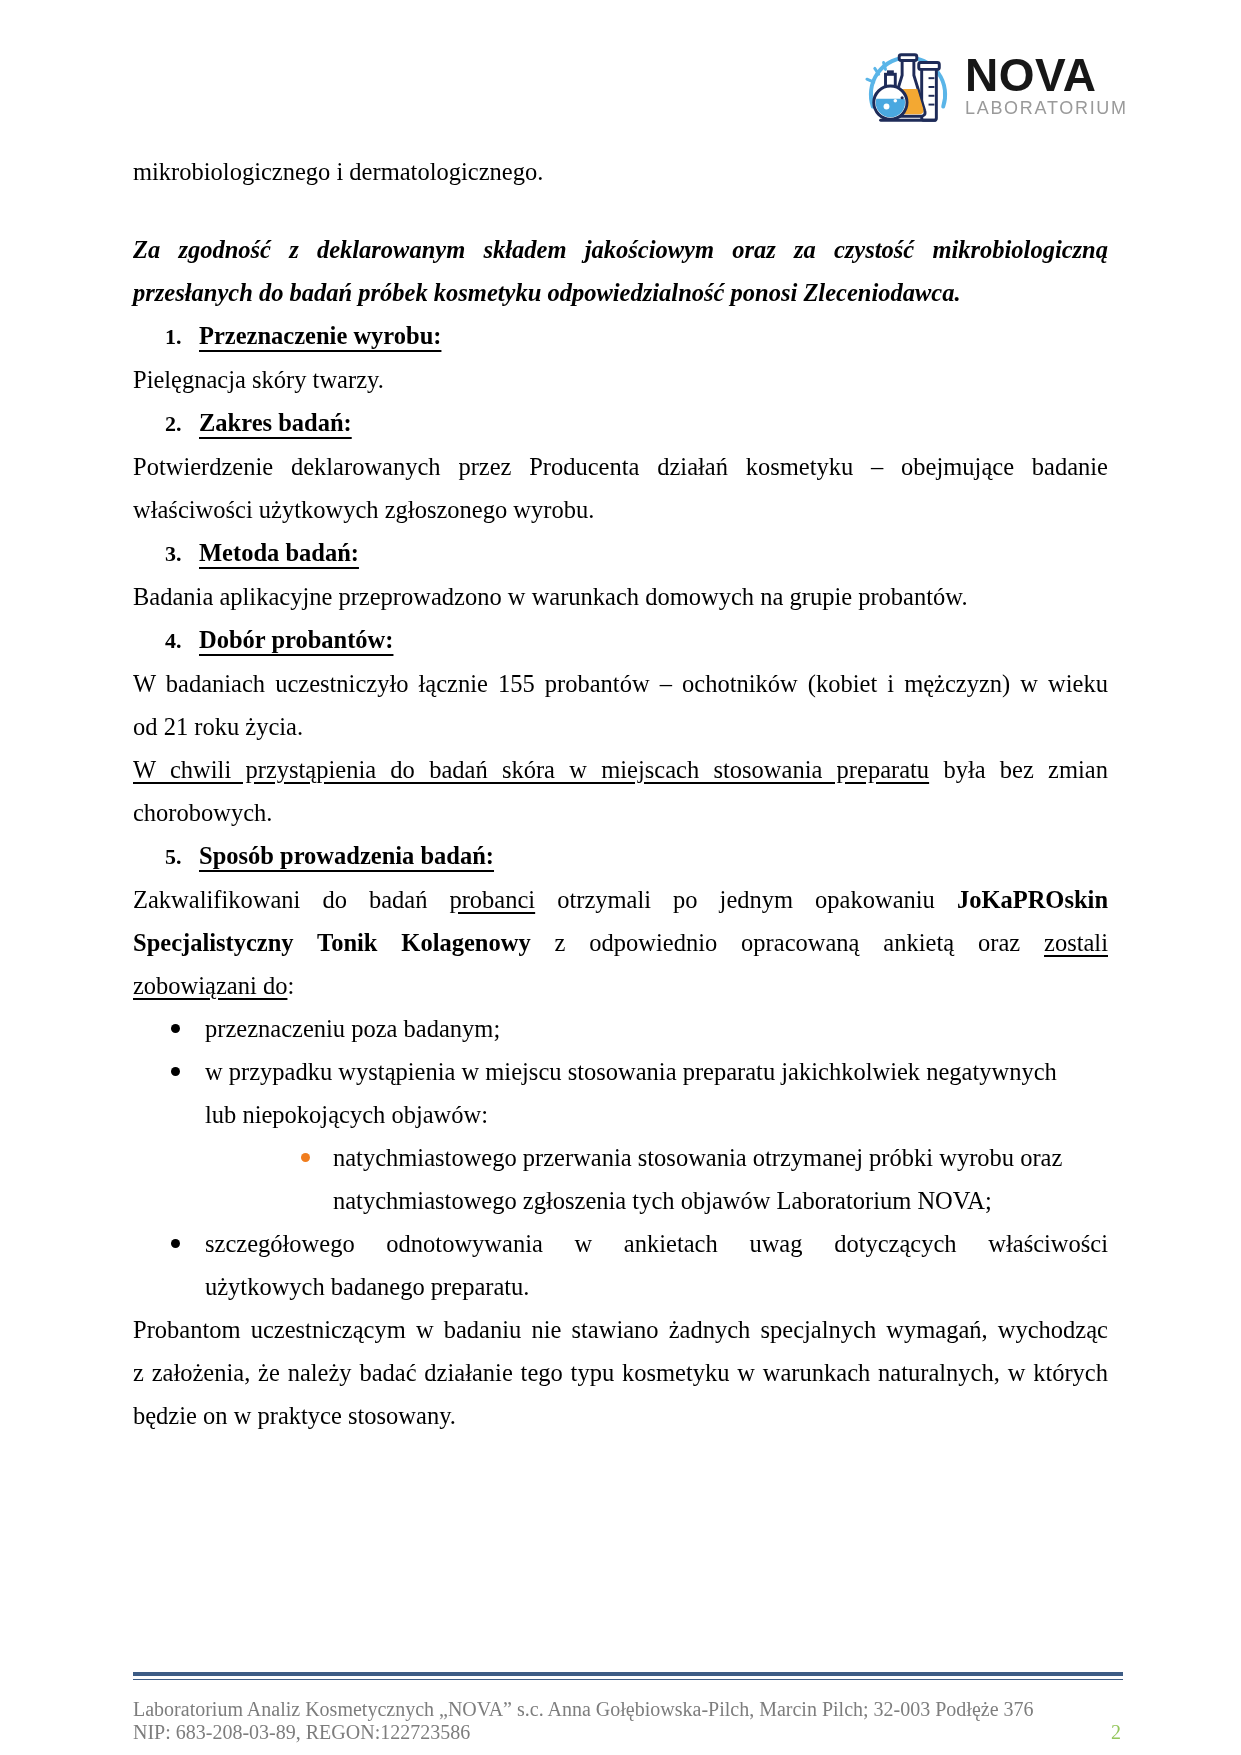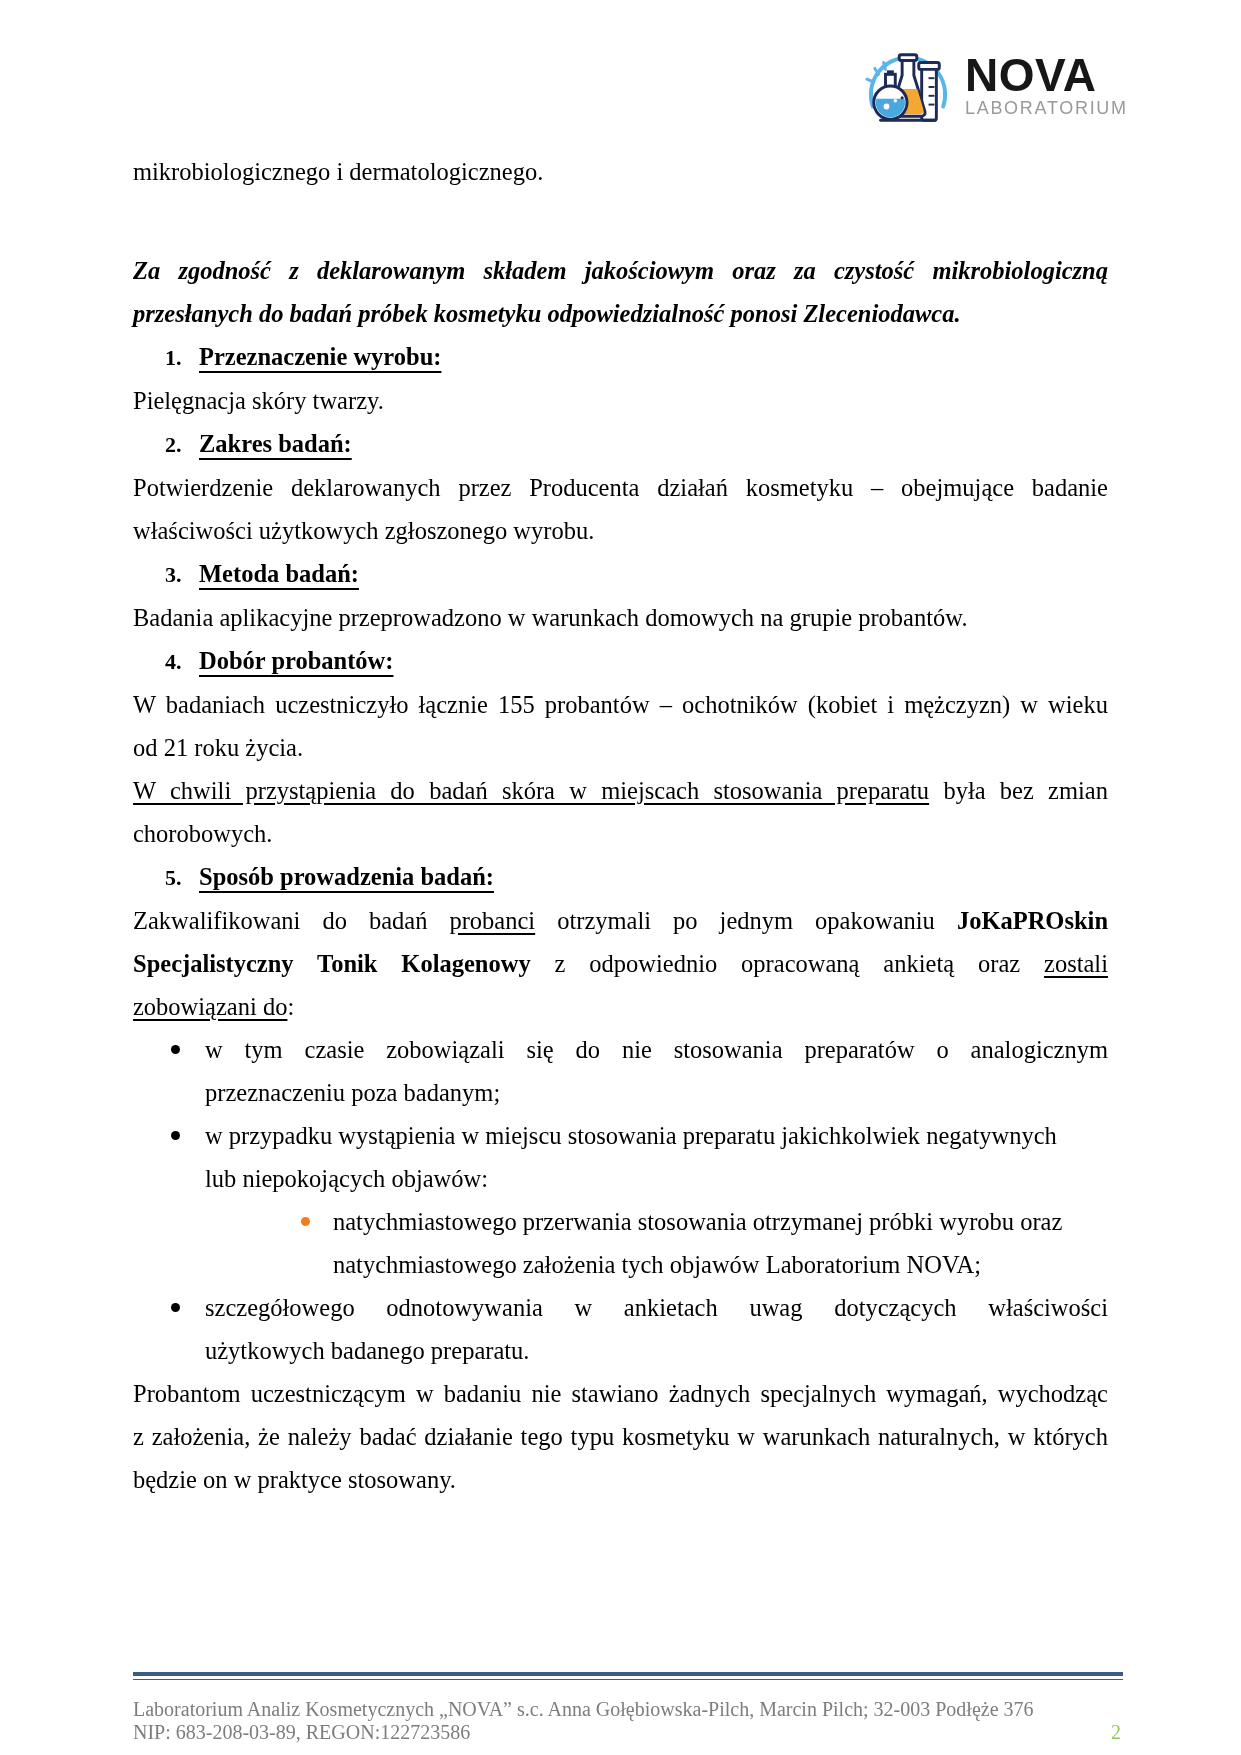--- a/index.html
+++ b/index.html
@@ -14,21 +14,21 @@
   .logo-sub{font-family:"Liberation Sans",sans-serif;font-size:18px;letter-spacing:1.7px;
             color:#9a9a9a;line-height:22px;}
 
   
   .content{position:absolute;left:133px;top:150px;width:975px;
            font-size:24.5px;line-height:43px;}
   .ln{text-align:left;}
   .nw{white-space:nowrap;}
   .j{text-align:justify;text-align-last:justify;}
   .disc{font-weight:bold;font-style:italic;}
-  .mt1{margin-top:56px;}
+  .mt1{margin-top:35px;}
   .mt2{}
   .heading{font-weight:bold;padding-left:32px;}
   .hnum{display:inline-block;width:34px;font-size:22px;}
   .htitle{text-decoration:underline;text-decoration-thickness:2px;text-underline-offset:6px;}
   .u{text-decoration:underline;text-underline-offset:4px;}
   .b{font-weight:bold;}
   .ind{position:relative;padding-left:72px;}
   .sub{position:relative;padding-left:200px;}
   .dot{position:absolute;left:38px;top:17px;width:9px;height:9px;border-radius:50%;background:#000;}
   .sub .dot{left:168px;background:#f07d1e;}
@@ -107,28 +107,28 @@
     <div class="ln nw">od 21 roku życia.</div>
     <div class="ln j"><span class="u">W chwili przystąpienia do badań skóra w miejscach stosowania preparatu</span><span> była bez zmian</span></div>
     <div class="ln nw">chorobowych.</div>
 
     <div class="heading"><span class="hnum">5.</span><span class="htitle">Sposób prowadzenia badań:</span></div>
     <div class="ln j"><span>Zakwalifikowani do badań </span><span class="u">probanci</span><span> otrzymali po jednym opakowaniu </span><span class="b">JoKaPROskin</span></div>
     <div class="ln j"><span class="b">Specjalistyczny Tonik Kolagenowy</span><span> z odpowiednio opracowaną ankietą oraz </span><span class="u">zostali</span></div>
     <div class="ln nw"><span class="u">zobowiązani do</span><span>:</span></div>
 
 
-    <div class="ln j ind"><span class="dot"></span><span>w tym czasie zobowiązali się do nie stosowania preparatów o analogicznym</span></div>
+    <div class="ln j ind"><span class="dot"></span></div>
     <div class="ln nw ind">przeznaczeniu poza badanym;</div>
 
     <div class="ln nw ind"><span class="dot"></span><span>w przypadku wystąpienia w miejscu stosowania preparatu jakichkolwiek negatywnych</span></div>
     <div class="ln nw ind">lub niepokojących objawów:</div>
 
     <div class="ln nw sub"><span class="dot"></span><span>natychmiastowego przerwania stosowania otrzymanej próbki wyrobu oraz</span></div>
-    <div class="ln nw sub">natychmiastowego założenia tych objawów Laboratorium NOVA;</div>
+    <div class="ln nw sub">natychmiastowego zgłoszenia tych objawów Laboratorium NOVA;</div>
 
     <div class="ln j ind"><span class="dot"></span><span>szczegółowego odnotowywania w ankietach uwag dotyczących właściwości</span></div>
     <div class="ln nw ind">użytkowych badanego preparatu.</div>
 
     <div class="ln j">Probantom uczestniczącym w badaniu nie stawiano żadnych specjalnych wymagań, wychodząc</div>
     <div class="ln j">z założenia, że należy badać działanie tego typu kosmetyku w warunkach naturalnych, w których</div>
     <div class="ln nw">będzie on w praktyce stosowany.</div>
 
   </div>
 

